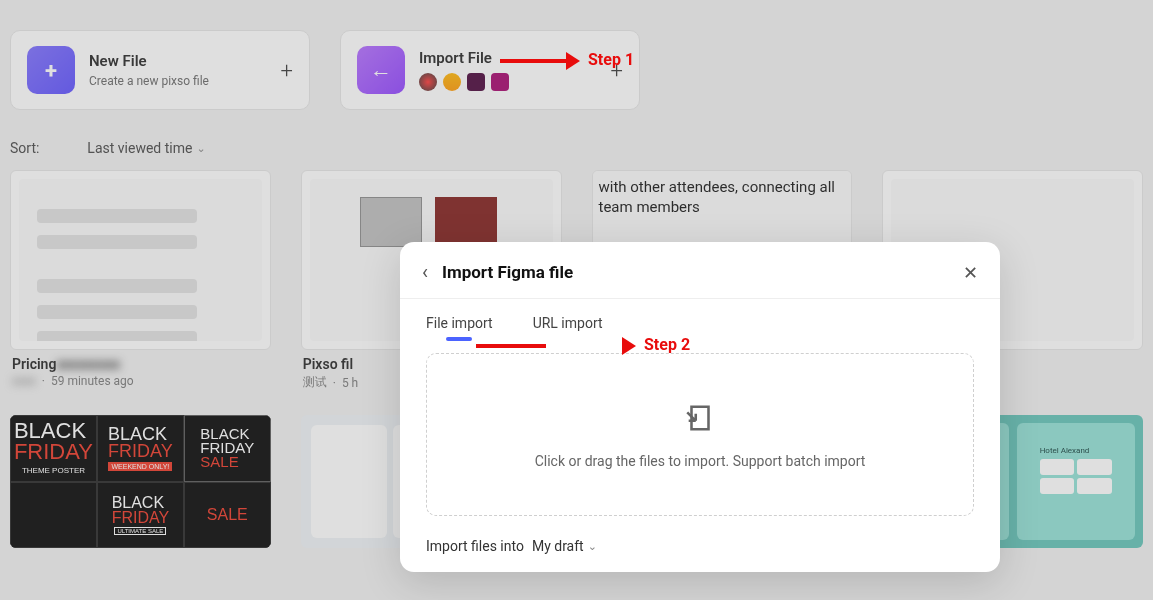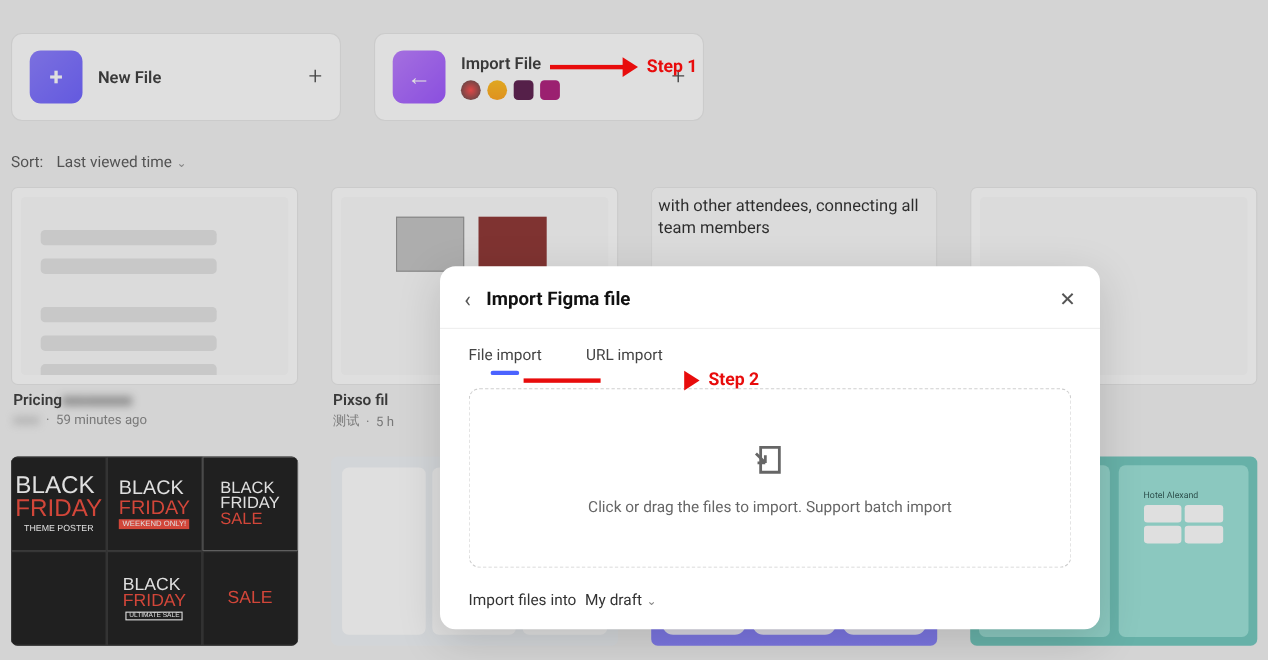--- a/index.html
+++ b/index.html
@@ -89,21 +89,21 @@
   .plus-btn {
     position:absolute; right:16px; top:50%; transform:translateY(-50%);
     font-size:22px; color:#333; font-weight:300;
   }
 
   .sort-row {
     display:flex; align-items:center; gap:12px;
     font-size:14px; color:#444;
     margin: 0 0 14px 0;
   }
-  .sort-value { display:flex; align-items:center; gap:4px; cursor:pointer; }
+  .sort-value { display:flex; align-items:center; gap:4px; cursor:pointer;margin-left:36px; }
   .chev { font-size:11px; color:#888; }
 
   .file-grid {
     display:grid;
     grid-template-columns: repeat(4, 1fr);
     column-gap: 30px;
     row-gap: 24px;
   }
   .file-card {
     background:#fff;
@@ -130,21 +130,21 @@
     content:"";
     position:absolute; left:18px; top:30px;
     width:160px; height:14px; background:#e0e0e0; border-radius:4px;
     box-shadow:0 26px 0 #e0e0e0, 0 70px 0 #e0e0e0, 0 96px 0 #e0e0e0, 0 122px 0 #e0e0e0;
   }
   .file-meta { padding: 6px 2px 0 2px; display:flex; flex-direction:column; gap:2px; }
   .file-title { font-size:14px; font-weight:600; color:#222; }
   .file-sub { font-size:12px; color:#777; display:flex; gap:6px; align-items:center; }
   .blur-span { filter: blur(4px); display:inline-block; }
   .file-image-card {
-    border-radius:6px; overflow:hidden; height:172px; position:relative;
+    border-radius:6px; overflow:hidden; height:133px; position:relative;
   }
   .blackfriday-bg { background:#000; color:#fff; display:grid; grid-template-columns:1fr 1fr 1fr; grid-template-rows:1fr 1fr; }
   .bf-cell { border:1px solid #222; display:flex; flex-direction:column; justify-content:center; align-items:center; font-family: Impact, Arial Black, sans-serif; }
   .bf-main { font-size:22px; line-height:0.95; }
   .bf-accent { color:#e32; }
   .teal-bg { background:#5fc2b6; display:flex; gap:8px; padding:8px; }
   .teal-panel { flex:1; background:#8fe0d4; border-radius:6px; padding:23px; font-size:10px; color:#0d3a36; }
 
   
   .step-anno { position:absolute; display:flex; align-items:center; gap:8px; font-weight:700; color:#e80c0c; font-size:16px; pointer-events:none; z-index:10;}
@@ -210,20 +210,21 @@
 </head>
 <body>
 
 <div class="background">
 
   <div class="top-cards">
     <div class="card">
       <div class="icon-box newfile-icon">+</div>
       <div class="card-texts">
         <div class="card-title">New File</div>
+        <div class="card-sub">Create a new pixso file</div>
       </div>
       <div class="plus-btn">+</div>
     </div>
 
     <div class="card">
       <div class="icon-box import-icon">←</div>
       <div class="card-texts">
         <div class="card-title">Import File</div>
         <div class="badge-row">
           <span class="badge" style="background:radial-gradient(circle,#f33,#333)"></span>

